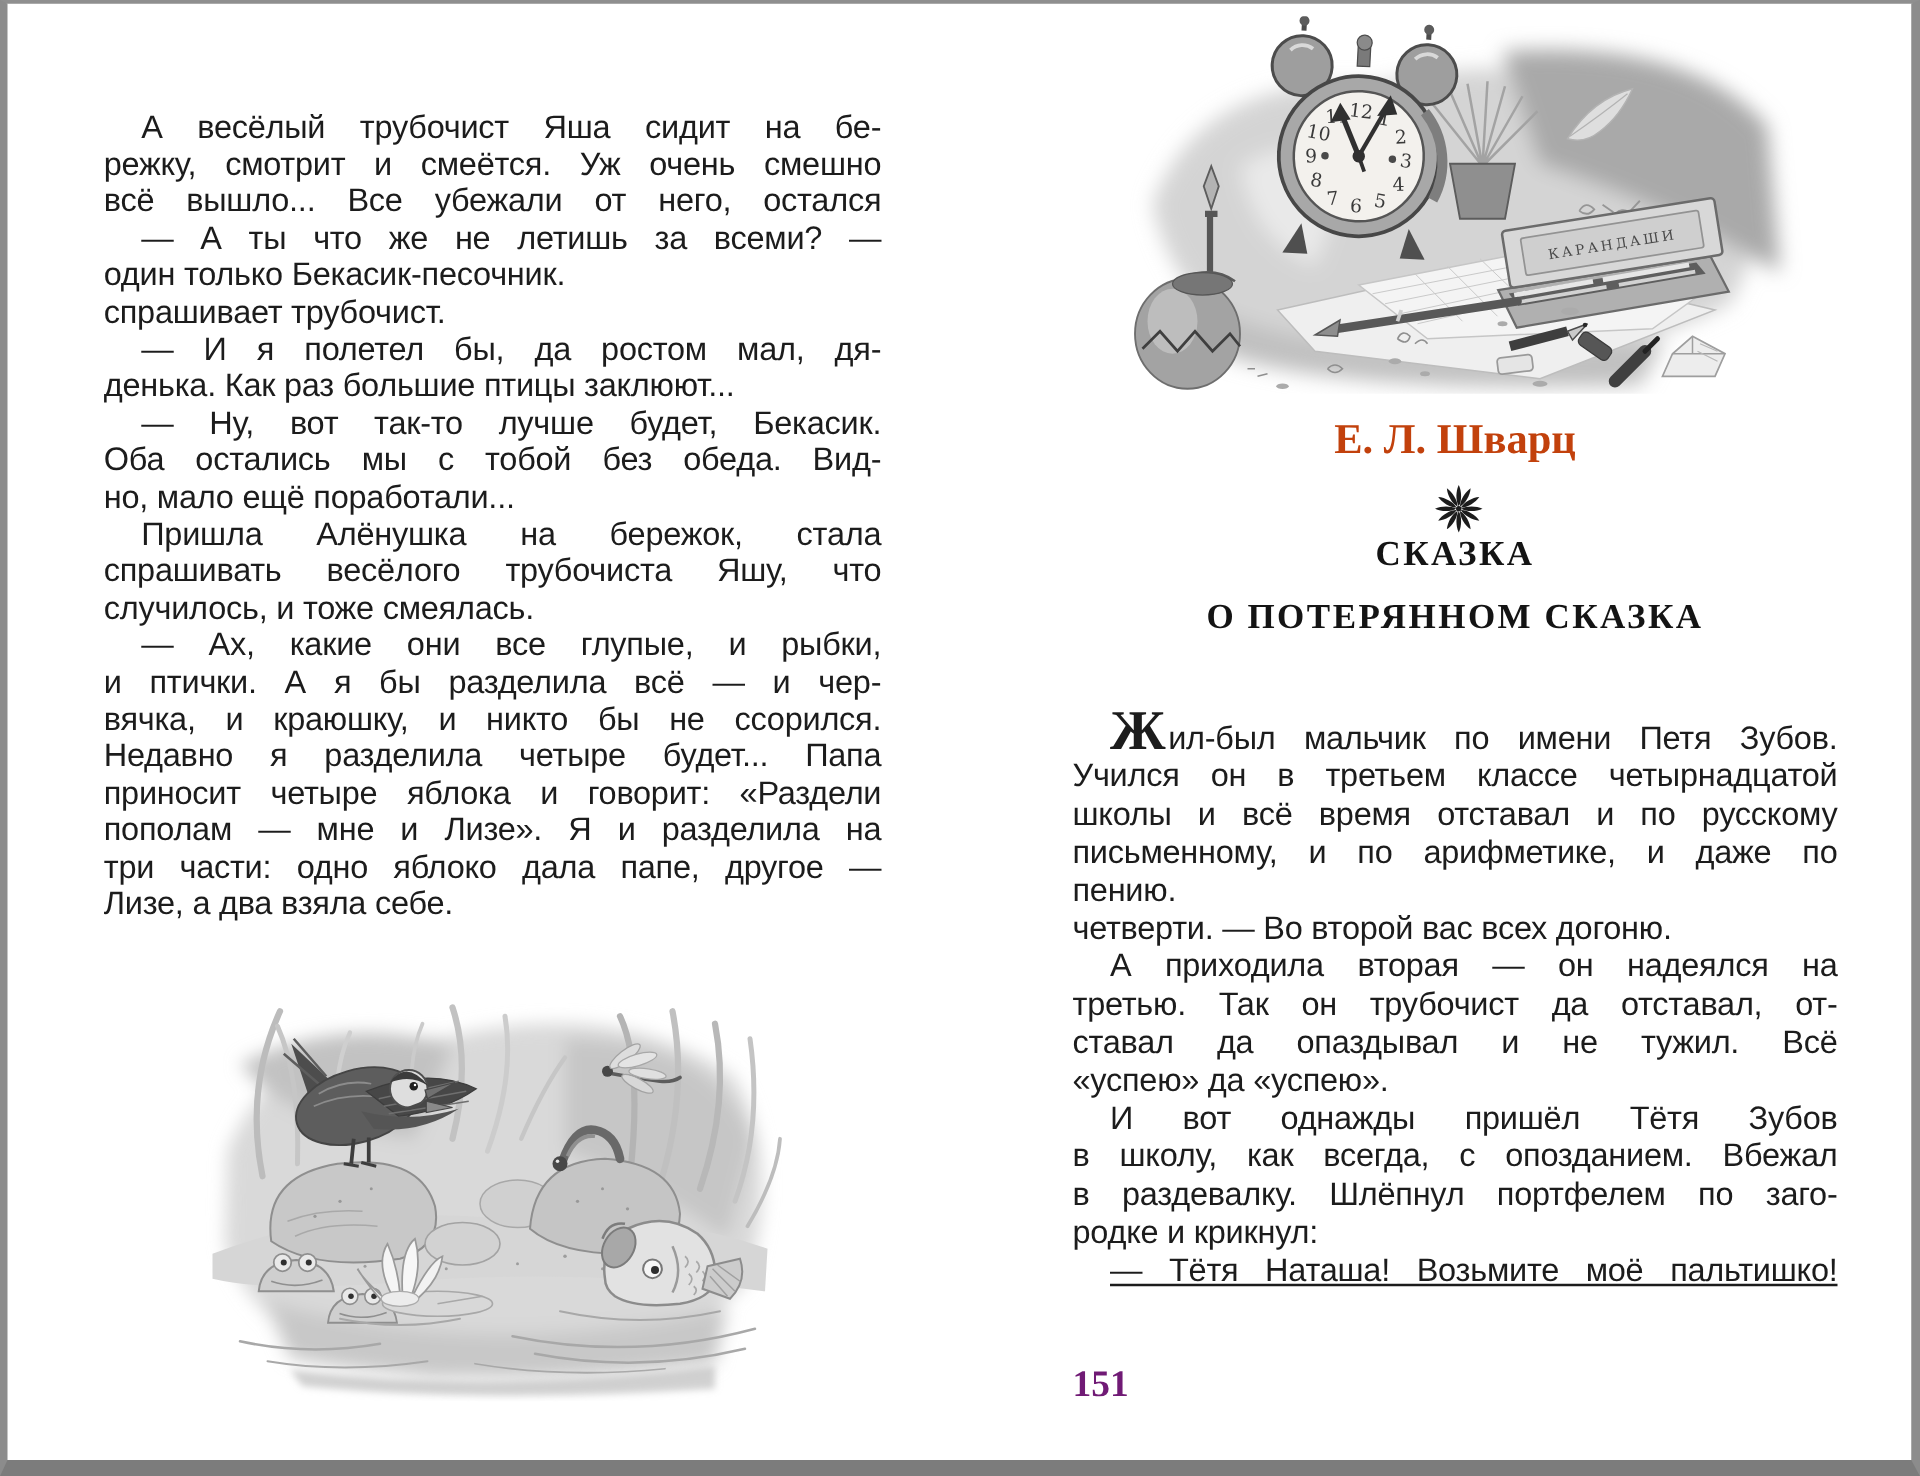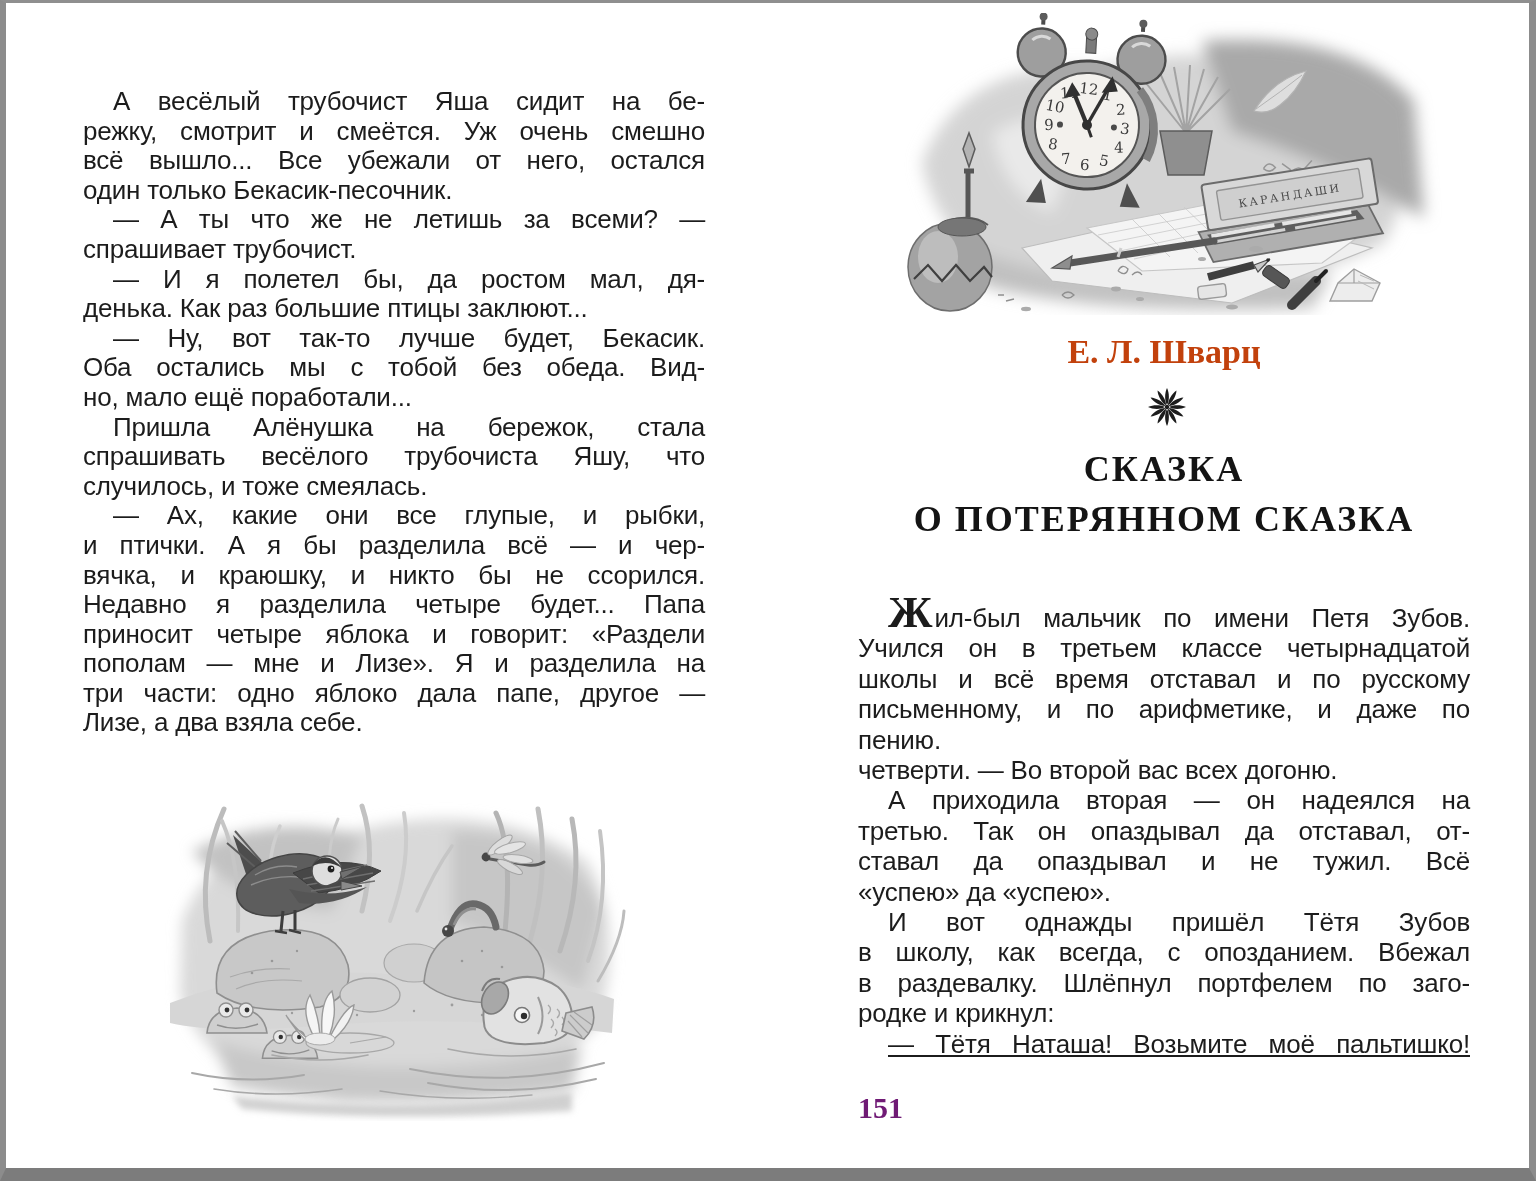--- a/index.html
+++ b/index.html
@@ -4,38 +4,38 @@
 <style>
   html,body { margin:0; padding:0; background:#9a9a9a; }
   .page {
     position:relative; width:1536px; height:1181px; background:#ffffff;
     box-sizing:border-box; overflow:hidden;
     border-style:solid; border-width:3px 7px 13px 6px; border-color:#8f8f8f #8c8c8c #7c7c7c #8c8c8c;
     font-family:"Liberation Sans","DejaVu Sans",sans-serif; color:#1c1c1c;
   }
   .textcol { position:absolute; font-size:26px; letter-spacing:-0.2px; }
   #left-text  { left:77px; top:84px;  width:622px; line-height:29.6px; }
-  #right-text { left:852px; top:594px; width:612px; line-height:30.4px; }
+  #right-text { left:852px; top:566px; width:612px; line-height:30.4px; }
   .bodyline { text-align:justify; text-align-last:justify; white-space:normal; }
   .bodyline.lastline { text-align-last:left; }
   .justify-last.lastline { text-align-last:justify;text-decoration:underline; }
   .bodyline.indent { text-indent:30px; }
   .dropcap {
     font-family:"Liberation Serif","DejaVu Serif",serif; font-weight:bold;
     font-size:45px; line-height:inherit; letter-spacing:0; padding-right:2px;
   }
   .author {
     position:absolute; left:852px; top:330px; width:612px; text-align:center;
     font-family:"Liberation Serif","DejaVu Serif",serif; font-weight:bold; font-size:34px; color:#c2410c;
   }
   .ornament { position:absolute; left:1138px; top:381px; }
   .title {
-    position:absolute; left:846px; top:441px; width:624px; text-align:center;
+    position:absolute; left:846px; top:416px; width:624px; text-align:center;
     font-family:"Liberation Serif","DejaVu Serif",serif; font-weight:bold;
-    font-size:36px; line-height:50px; letter-spacing:2px; color:#141414;
+    font-size:28px; line-height:50px; letter-spacing:2px; color:#141414;
   }
   .pagenum {
     position:absolute; left:852px; top:1088px; width:600px; text-align:left;
     font-family:"Liberation Serif","DejaVu Serif",serif; font-weight:bold; font-size:30px; color:#701a75;
   }
   .illu { position:absolute; }
   #pond-illu  { left:146px; top:788px; }
   #clock-illu { left:896px; top:10px; }
   #clock-numbers text { font-family:"DejaVu Serif","Liberation Serif",serif; font-size:15px; fill:#3a3a3a; }
   #pencil-box-label { font-family:"DejaVu Serif",serif; font-size:11px; letter-spacing:2.5px; fill:#4a4a4a; }
@@ -43,22 +43,22 @@
 </head>
 <body>
 
 <div class="page">
 
   <div>
     <div id="left-text" class="textcol">
         <div class="bodyline indent">А весёлый трубочист Яша сидит на бе-</div>
         <div class="bodyline">режку, смотрит и смеётся. Уж очень смешно</div>
         <div class="bodyline">всё вышло... Все убежали от него, остался</div>
+        <div class="bodyline indent">— А ты что же не летишь за всеми? —</div>
         <div class="bodyline lastline">один только Бекасик-песочник.</div>
-        <div class="bodyline indent">— А ты что же не летишь за всеми? —</div>
         <div class="bodyline lastline">спрашивает трубочист.</div>
         <div class="bodyline indent">— И я полетел бы, да ростом мал, дя-</div>
         <div class="bodyline lastline">денька. Как раз большие птицы заклюют...</div>
         <div class="bodyline indent">— Ну, вот так-то лучше будет, Бекасик.</div>
         <div class="bodyline">Оба остались мы с тобой без обеда. Вид-</div>
         <div class="bodyline lastline">но, мало ещё поработали...</div>
         <div class="bodyline indent">Пришла Алёнушка на бережок, стала</div>
         <div class="bodyline">спрашивать весёлого трубочиста Яшу, что</div>
         <div class="bodyline lastline">случилось, и тоже смеялась.</div>
         <div class="bodyline indent">— Ах, какие они все глупые, и рыбки,</div>
@@ -390,21 +390,21 @@
     </div>
 
     <div id="right-text" class="textcol">
         <div class="bodyline indent"><span class="dropcap">Ж</span>ил-был мальчик по имени Петя Зубов.</div>
         <div class="bodyline">Учился он в третьем классе четырнадцатой</div>
         <div class="bodyline">школы и всё время отставал и по русскому</div>
         <div class="bodyline">письменному, и по арифметике, и даже по</div>
         <div class="bodyline lastline">пению.</div>
         <div class="bodyline lastline">четверти. — Во второй вас всех догоню.</div>
         <div class="bodyline indent">А приходила вторая — он надеялся на</div>
-        <div class="bodyline">третью. Так он опаздывал да отставал, от-</div>
+        <div class="bodyline">третью. Так он трубочист да отставал, от-</div>
         <div class="bodyline">ставал да опаздывал и не тужил. Всё</div>
         <div class="bodyline lastline">«успею» да «успею».</div>
         <div class="bodyline indent">И вот однажды пришёл Тётя Зубов</div>
         <div class="bodyline">в школу, как всегда, с опозданием. Вбежал</div>
         <div class="bodyline">в раздевалку. Шлёпнул портфелем по заго-</div>
         <div class="bodyline lastline">родке и крикнул:</div>
         <div class="bodyline indent lastline justify-last">— Тётя Наташа! Возьмите моё пальтишко!</div>
       </div>
 
     <div class="pagenum">151</div>

